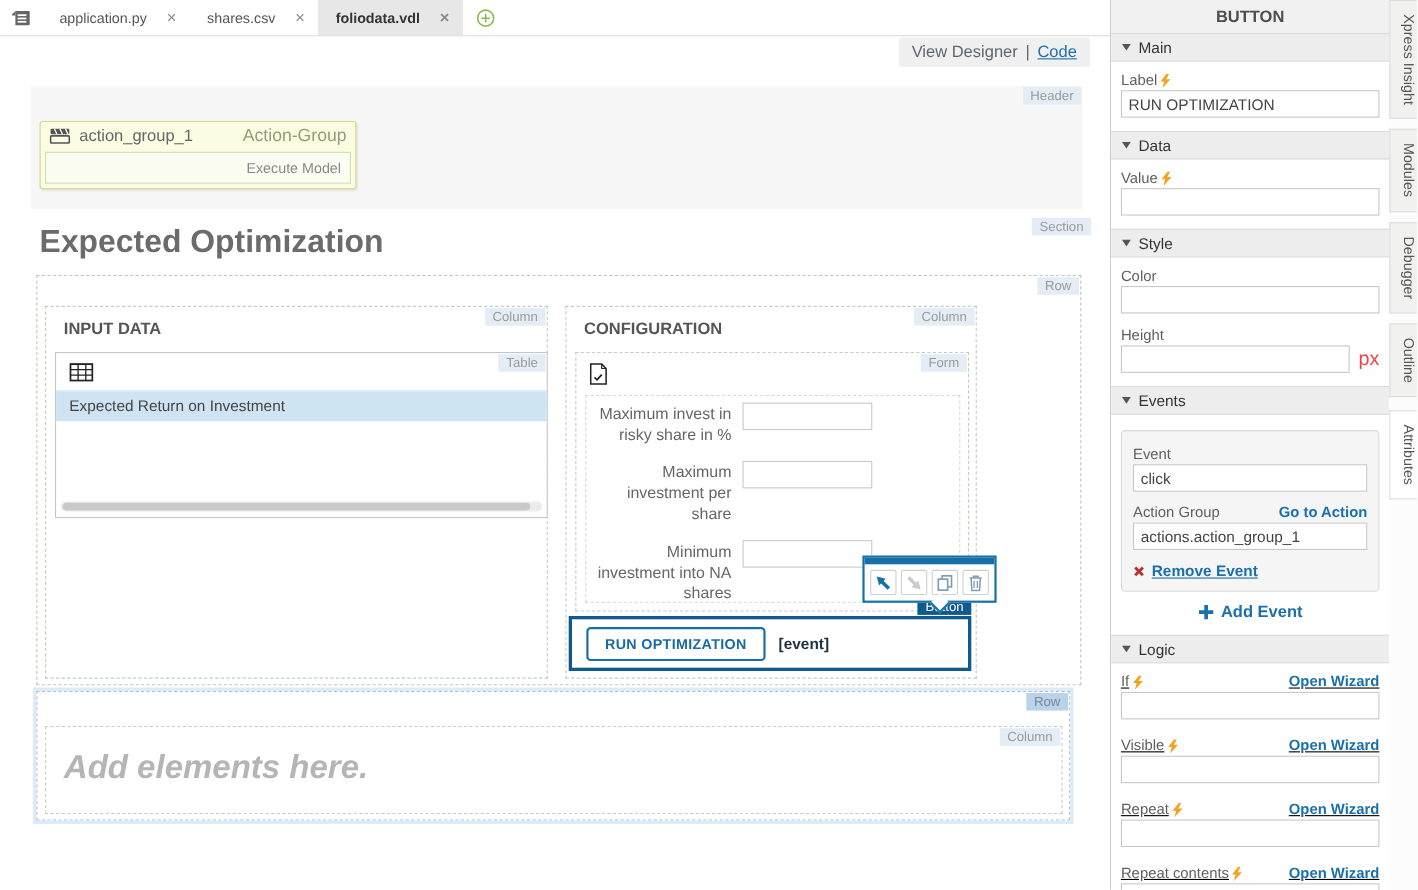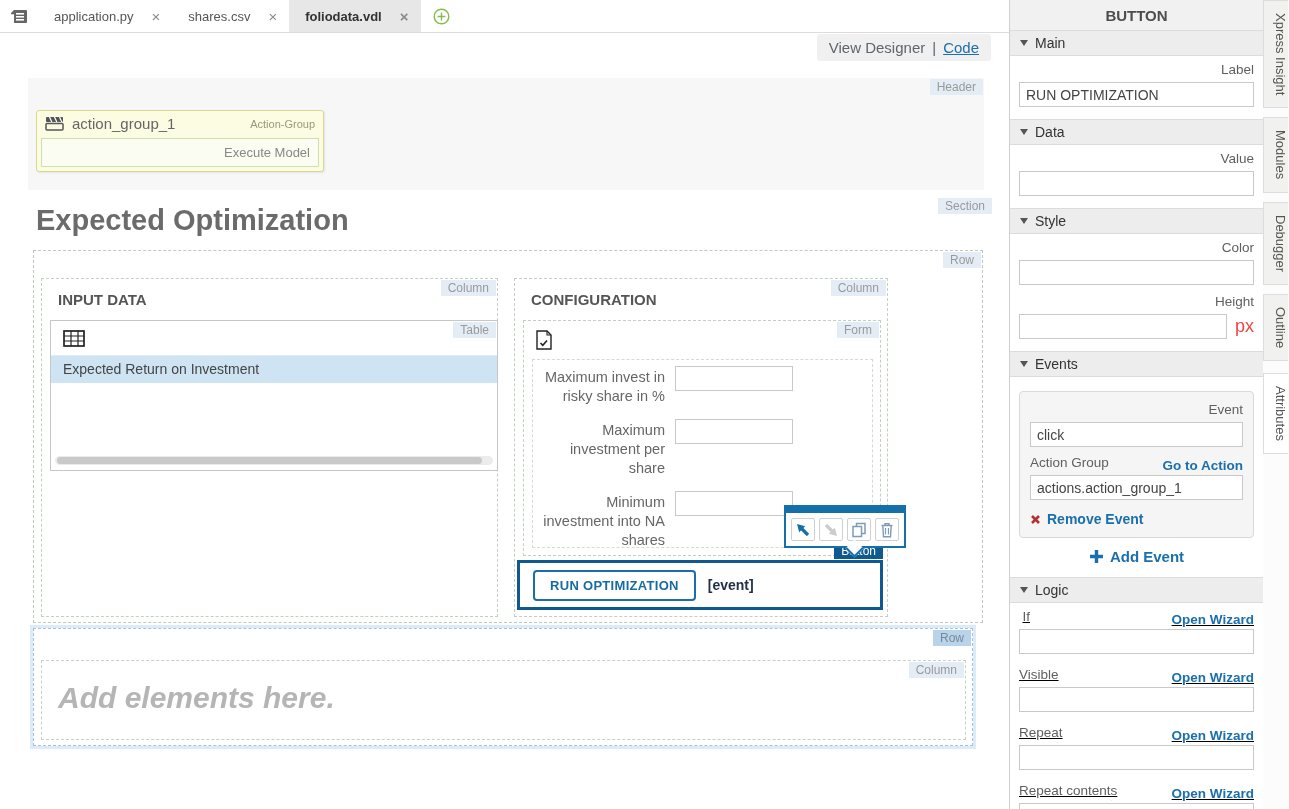--- a/index.html
+++ b/index.html
@@ -29,21 +29,21 @@
   .tag-blue { background:#b9d4ea; color:#77889a; }
   .tag-dark { background:#10598f; color:#fff; }
 
   
   .header-band { position:absolute; left:28px; top:78px; width:956px; height:112px; background:#f7f7f7; }
 
   .action-group { position:absolute; left:8px; top:32px; width:288px; height:62px;
     background:#fcfce3; border:1px solid #d8d98f; border-radius:3px; box-shadow:1px 1px 2px rgba(0,0,0,.08); cursor:pointer; }
   .ag-top { display:flex; align-items:center; height:25px; padding:0 8px; }
   .ag-name { margin-left:8px; font-size:15px; color:#666; flex:1; }
-  .ag-type { font-size:11px; color:#99997a; }
+  .ag-type { font-size:16px; color:#99997a; }
   .ag-body { position:absolute; left:4px; right:4px; bottom:4px; height:29px; background:#fbfdf2;
     border:1px solid #cfdfad; font-size:13px; color:#888; text-align:right; line-height:27px; padding-right:8px; }
 
   .section-tag { position:absolute; left:938px; top:198px; right:auto; }
 
   .page-title { position:absolute; left:36px; top:204px; font-size:29px; font-weight:bold; color:#6b6b6b; }
 
   
   .row1 { position:absolute; left:33px; top:250px; width:950px; height:373px; border:1px dashed #bccbba; }
   .col { position:absolute; border:1px dashed #c3cfc0; }
@@ -96,33 +96,33 @@
   #panel { position:absolute; left:1009px; top:0; width:254px; height:809px; background:#fff;
     border-left:1px solid #d0d0d0; }
   .panel-title { height:30px; background:#f1f1f1; display:flex; align-items:center; justify-content:center;
     font-size:15px; font-weight:bold; color:#4d4d4d; }
   .sec-head { height:26px; background:#ededed; border-top:1px solid #dcdcdc; border-bottom:1px solid #dcdcdc;
     display:flex; align-items:center; padding-left:10px; gap:7px; cursor:pointer; }
   .sec-head .caret { width:0; height:0; border-left:4.5px solid transparent; border-right:4.5px solid transparent;
     border-top:6px solid #555; }
   .sec-head .sec-lbl { font-size:14px; color:#333; }
   .sec-body { padding:6px 9px 12px 9px; }
-  .p-label { font-size:13.5px; color:#5f5f5f; display:flex; align-items:flex-end; gap:2px; height:18px; margin-bottom:2px;flex-direction:column; }
+  .p-label { font-size:13.5px; color:#5f5f5f; display:flex; align-items:flex-end; gap:2px; height:18px; margin-bottom:2px; }
   .p-input { width:100%; height:25px; border:1px solid #c9c9c9; font-size:14px; color:#444; padding:0 6px;
     font-family:"Liberation Sans", sans-serif; background:#fff; }
   .label-row { display:flex; justify-content:space-between; align-items:flex-end; height:18px; margin-bottom:2px; }
   .blue-link { font-size:13.5px; font-weight:bold; color:#1a6fad; cursor:pointer; }
   .height-row { display:flex; align-items:center; gap:8px; }
   .height-row .p-input { width:215px; }
   .unit { font-size:18px; color:#ef4444; }
 
   .event-card { margin-top:8px; background:#f5f5f5; border:1px solid #d9d9d9; border-radius:4px; padding:10px; }
   .event-card .p-input { background:#fff; }
   .remove-row { margin-top:11px; display:flex; align-items:center; gap:6px; cursor:pointer; }
-  .remove-row span { font-size:14px; font-weight:bold; color:#1a6fad; }
+  .remove-row span { font-size:14px; font-weight:bold; color:#1a6fad;text-decoration:underline; }
   .add-event { margin-top:10px; display:flex; justify-content:center; align-items:center; gap:6px; cursor:pointer; }
   .add-event span { font-size:15px; font-weight:bold; color:#1a6fad; }
 
   .logic-row { margin-bottom:13px;text-decoration:underline; }
 
   
   #side-tabs { position:absolute; left:1263px; top:0; width:26px; height:809px; background:#fcfcfc; }
   .vtab { writing-mode:vertical-rl; width:25px; background:#f1f1ef; border:1px solid #ddd; border-right:none;
     color:#555; font-size:13px; padding:12px 0; text-align:center; margin-bottom:9px; cursor:pointer; }
   .vtab.active { background:#fff; margin-top:12px; }

